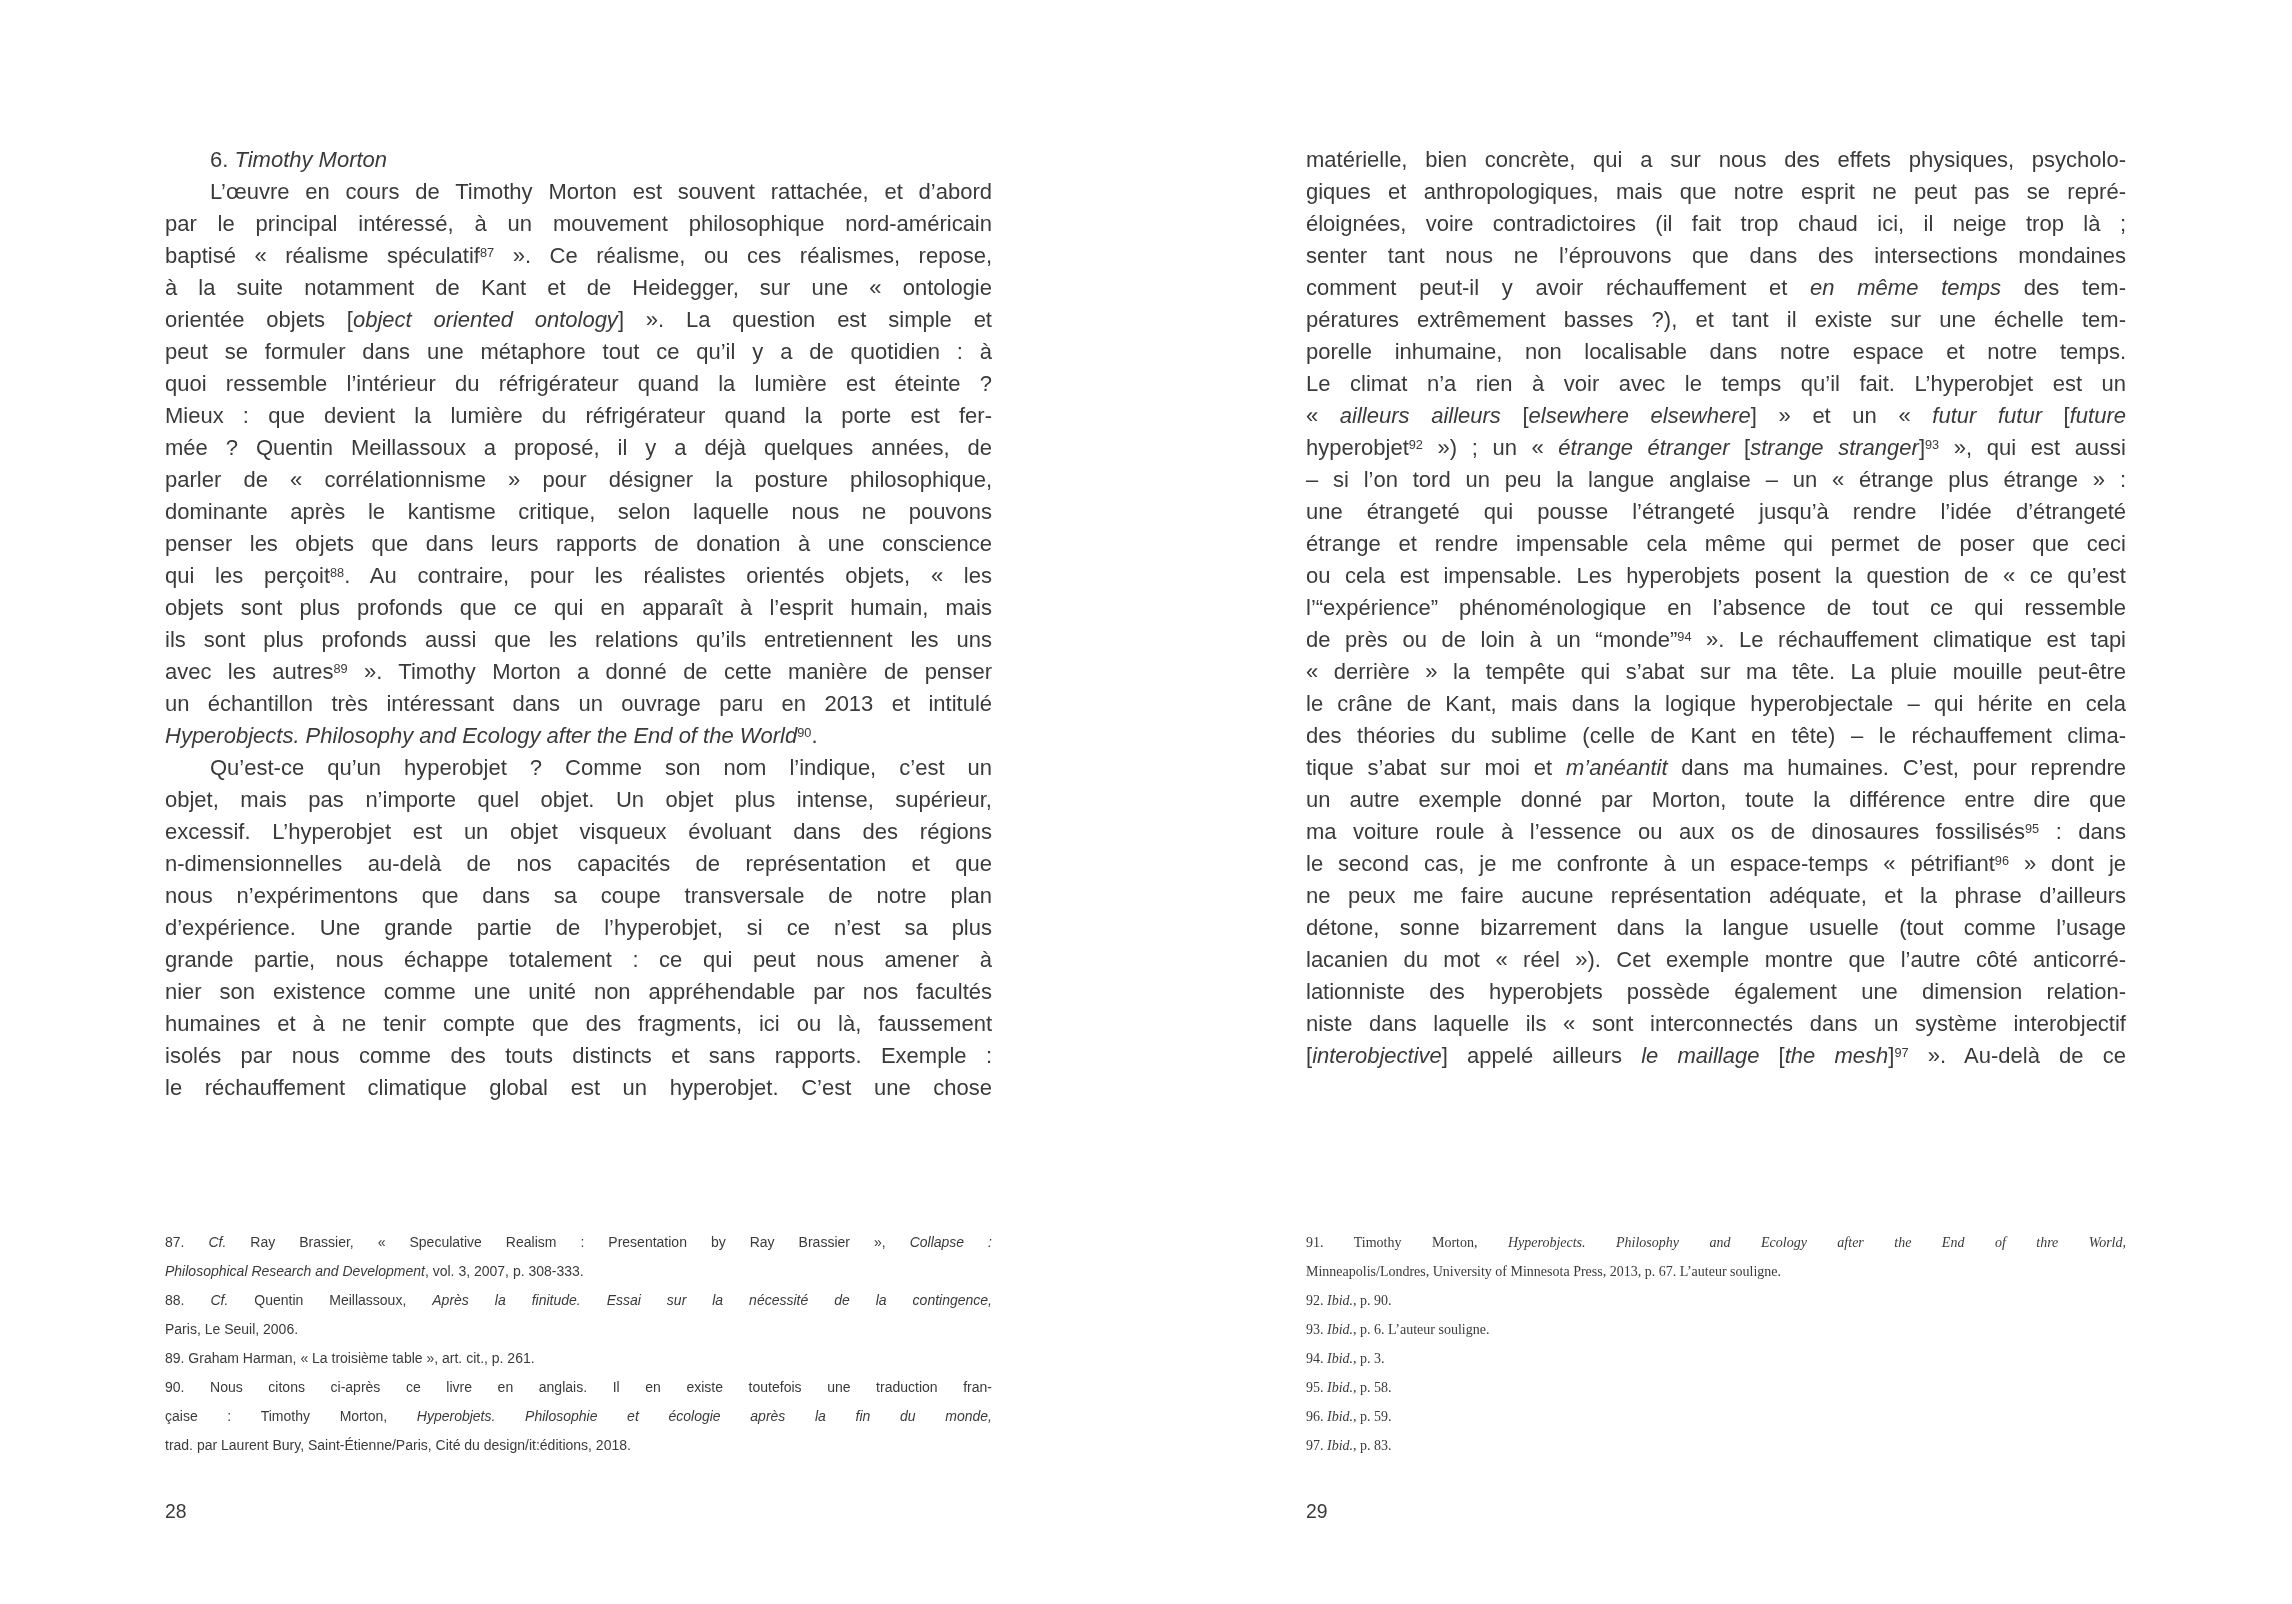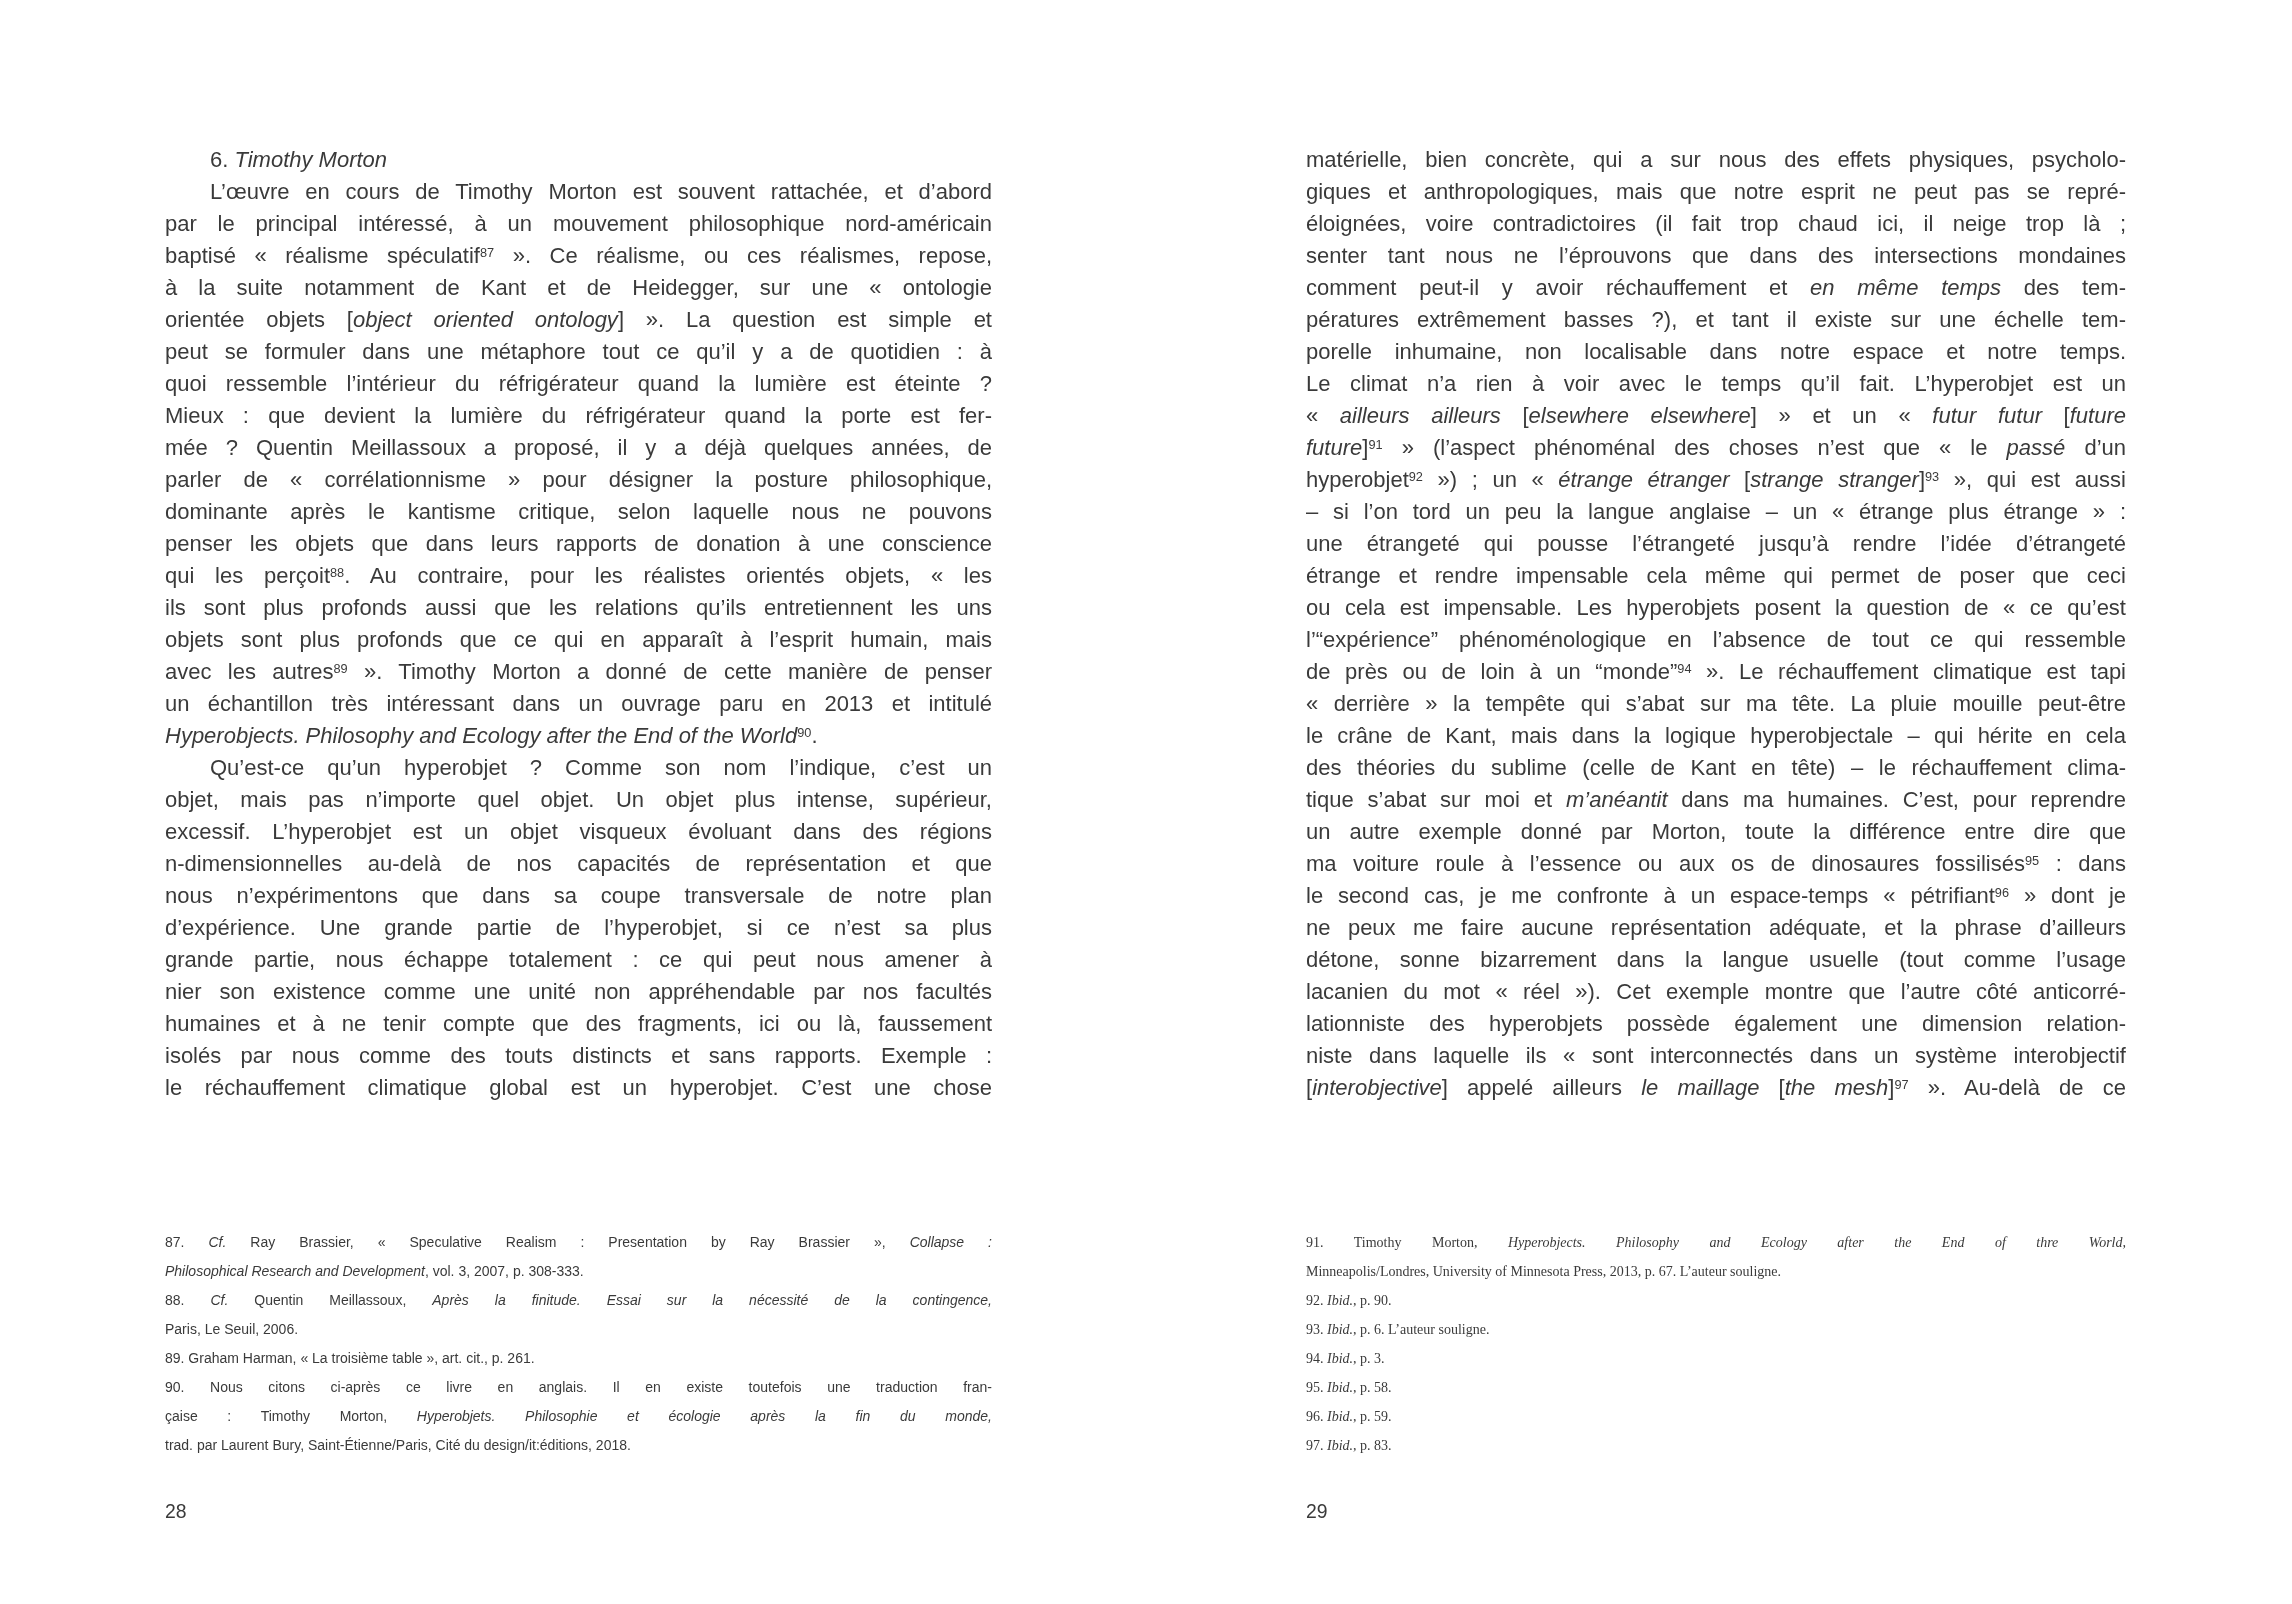--- a/index.html
+++ b/index.html
@@ -41,22 +41,22 @@
         <div class="line just"><span>à la suite notamment de Kant et de Heidegger, sur une «&nbsp;ontologie</span></div>
         <div class="line just"><span>orientée objets [</span><em>object oriented ontology</em><span>]&nbsp;». La question est simple et</span></div>
         <div class="line just"><span>peut se formuler dans une métaphore tout ce qu’il y a de quotidien&nbsp;: à</span></div>
         <div class="line just"><span>quoi ressemble l’intérieur du réfrigérateur quand la lumière est éteinte&nbsp;?</span></div>
         <div class="line just"><span>Mieux&nbsp;: que devient la lumière du réfrigérateur quand la porte est fer-</span></div>
         <div class="line just"><span>mée&nbsp;? Quentin Meillassoux a proposé, il y a déjà quelques années, de</span></div>
         <div class="line just"><span>parler de «&nbsp;corrélationnisme&nbsp;» pour désigner la posture philosophique,</span></div>
         <div class="line just"><span>dominante après le kantisme critique, selon laquelle nous ne pouvons</span></div>
         <div class="line just"><span>penser les objets que dans leurs rapports de donation à une conscience</span></div>
         <div class="line just"><span>qui les perçoit</span><sup>88</sup><span>. Au contraire, pour les réalistes orientés objets, «&nbsp;les</span></div>
+        <div class="line just"><span>objets sont plus profonds que ce qui en apparaît à l’esprit humain, mais</span></div>
         <div class="line just"><span>ils sont plus profonds aussi que les relations qu’ils entretiennent les uns</span></div>
-        <div class="line just"><span>objets sont plus profonds que ce qui en apparaît à l’esprit humain, mais</span></div>
         <div class="line just"><span>avec les autres</span><sup>89</sup><span>&nbsp;». Timothy Morton a donné de cette manière de penser</span></div>
         <div class="line just"><span>un échantillon très intéressant dans un ouvrage paru en 2013 et intitulé</span></div>
         <div class="line"><em>Hyperobjects. Philosophy and Ecology after the End of the World</em><sup>90</sup><span>.</span></div>
         <div class="line just ind"><span>Qu’est-ce qu’un hyperobjet&nbsp;? Comme son nom l’indique, c’est un</span></div>
         <div class="line just"><span>objet, mais pas n’importe quel objet. Un objet plus intense, supérieur,</span></div>
         <div class="line just"><span>excessif. L’hyperobjet est un objet visqueux évoluant dans des régions</span></div>
         <div class="line just"><span>n-dimensionnelles au-delà de nos capacités de représentation et que</span></div>
         <div class="line just"><span>nous n’expérimentons que dans sa coupe transversale de notre plan</span></div>
         <div class="line just"><span>d’expérience. Une grande partie de l’hyperobjet, si ce n’est sa plus</span></div>
         <div class="line just"><span>grande partie, nous échappe totalement&nbsp;: ce qui peut nous amener à</span></div>
@@ -82,21 +82,20 @@
     <div class="body-text">
         <div class="line just"><span>matérielle, bien concrète, qui a sur nous des effets physiques, psycholo-</span></div>
         <div class="line just"><span>giques et anthropologiques, mais que notre esprit ne peut pas se repré-</span></div>
         <div class="line just"><span>éloignées, voire contradictoires (il fait trop chaud ici, il neige trop là&nbsp;;</span></div>
         <div class="line just"><span>senter tant nous ne l’éprouvons que dans des intersections mondaines</span></div>
         <div class="line just"><span>comment peut-il y avoir réchauffement et </span><em>en même temps</em><span> des tem-</span></div>
         <div class="line just"><span>pératures extrêmement basses&nbsp;?), et tant il existe sur une échelle tem-</span></div>
         <div class="line just"><span>porelle inhumaine, non localisable dans notre espace et notre temps.</span></div>
         <div class="line just"><span>Le climat n’a rien à voir avec le temps qu’il fait. L’hyperobjet est un</span></div>
         <div class="line just"><span>«&nbsp;</span><em>ailleurs ailleurs</em><span> [</span><em>elsewhere elsewhere</em><span>]&nbsp;» et un «&nbsp;</span><em>futur futur</em><span> [</span><em>future</em></div>
-        <div class="line just"><em>future</em><span>]</span><sup>91</sup><span>&nbsp;» (l’aspect phénoménal des choses n’est que «&nbsp;le </span><em>passé</em><span> d’un</span></div>
         <div class="line just"><span>hyperobjet</span><sup>92</sup><span>&nbsp;»)&nbsp;; un «&nbsp;</span><em>étrange étranger</em><span> [</span><em>strange stranger</em><span>]</span><sup>93</sup><span>&nbsp;», qui est aussi</span></div>
         <div class="line just"><span>– si l’on tord un peu la langue anglaise – un «&nbsp;étrange plus étrange&nbsp;»&nbsp;:</span></div>
         <div class="line just"><span>une étrangeté qui pousse l’étrangeté jusqu’à rendre l’idée d’étrangeté</span></div>
         <div class="line just"><span>étrange et rendre impensable cela même qui permet de poser que ceci</span></div>
         <div class="line just"><span>ou cela est impensable. Les hyperobjets posent la question de «&nbsp;ce qu’est</span></div>
         <div class="line just"><span>l’“expérience” phénoménologique en l’absence de tout ce qui ressemble</span></div>
         <div class="line just"><span>de près ou de loin à un “monde”</span><sup>94</sup><span>&nbsp;». Le réchauffement climatique est tapi</span></div>
         <div class="line just"><span>«&nbsp;derrière&nbsp;» la tempête qui s’abat sur ma tête. La pluie mouille peut-être</span></div>
         <div class="line just"><span>le crâne de Kant, mais dans la logique hyperobjectale – qui hérite en cela</span></div>
         <div class="line just"><span>des théories du sublime (celle de Kant en tête) – le réchauffement clima-</span></div>

